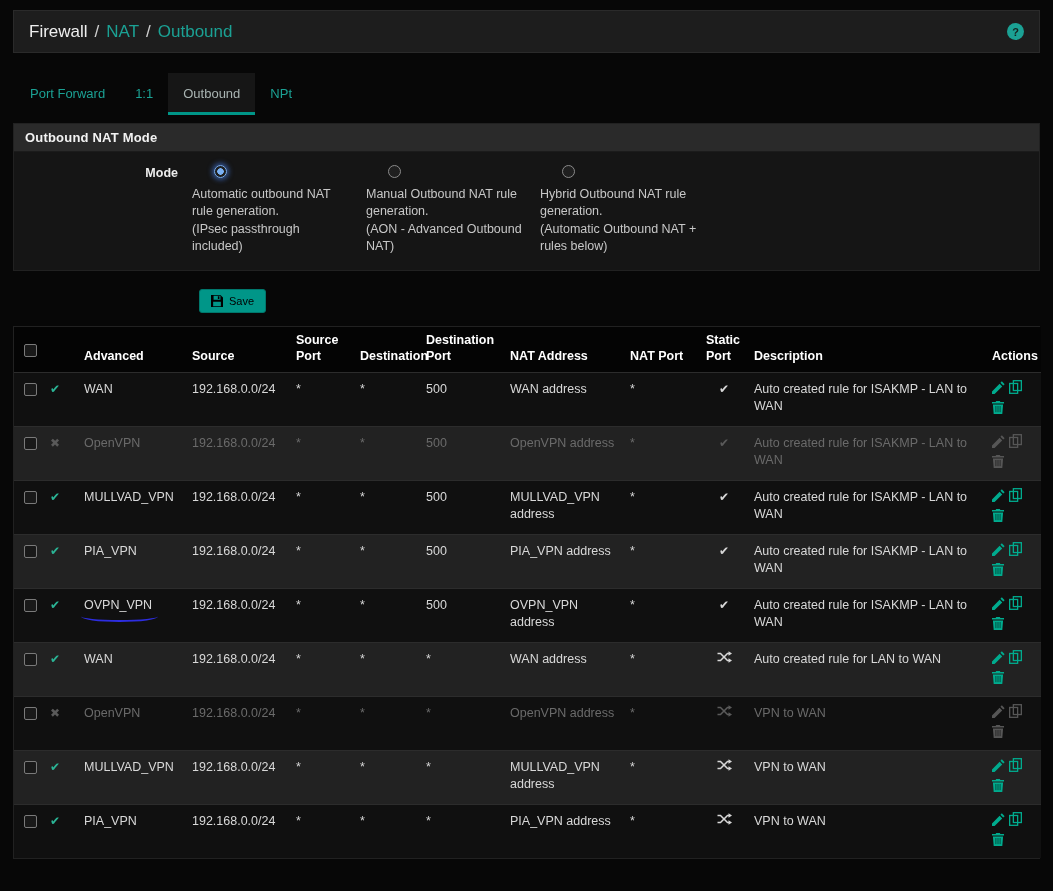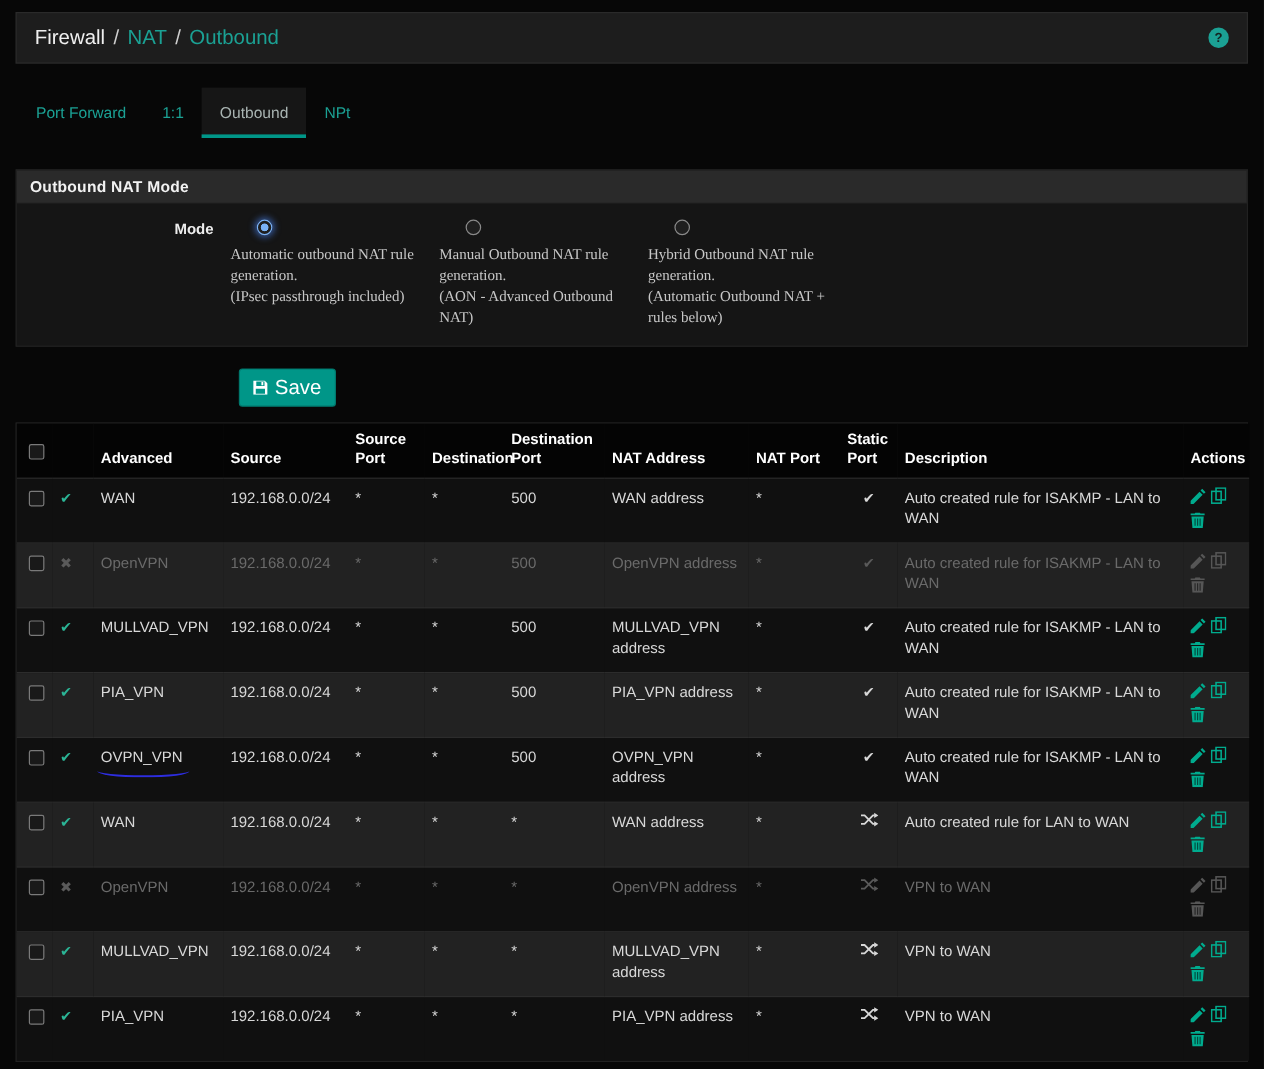--- a/index.html
+++ b/index.html
@@ -34,53 +34,53 @@
     cursor:pointer; border-bottom:3px solid transparent;
   }
   .tab.active { background:#161616; border-bottom:3px solid #009688; color:#a9b4b2; }
 
   
   .panel { border:1px solid #212121; background:#151515; }
   .panel-heading {
     background:#2a2a2a; color:#f2f2f2; font-weight:bold; font-size:13px;
     letter-spacing:.2px; padding:6px 11px; border-bottom:1px solid #1b1b1b;
   }
-  .mode-panel { margin-top:26px; }
+  .mode-panel { margin-top:8px; }
 
   .mode-body { display:flex; padding:13px 0 15px; }
   .col-label {
     width:178px; text-align:right; padding-right:14px; padding-top:1px;
     color:#ededed; font-weight:bold; font-size:12.5px;
   }
   .radio-group { display:flex; }
   .radio-opt { width:174px; color:#c7c7c7; font-size:12.5px; line-height:1.38; cursor:pointer; }
   .radio-opt input { display:block; margin:0 0 8px 22px; }
-  .opt-text { display:block; white-space:pre-line; padding-right:14px;font-family:Liberation Serif, serif; }
+  .opt-text { display:block; white-space:pre-line; padding-right:14px; }
 
   input[type=radio] {
     -webkit-appearance:none; appearance:none;
     width:13px; height:13px; border-radius:50%;
     border:1px solid #8a8a8a; background:#1f1f1f; cursor:pointer;
   }
   input[type=radio]:checked {
     border:1px solid #7ab1f5;
     background:radial-gradient(circle, #7ab1f5 0 3px, #1f1f1f 3.5px);
     box-shadow:0 0 5px 2px rgba(74,134,250,.55);
   }
   input[type=checkbox] {
     -webkit-appearance:none; appearance:none;
     width:13px; height:13px; border-radius:2px;
     border:1px solid #7a7a7a; background:#191919; cursor:pointer;
   }
 
   
   .save-row { margin-top:18px; margin-left:186px; }
   .btn-save {
-    background:#009688; color:#ffffff; border:1px solid #00776c; border-radius:3px;
-    font-size:17px; font-family:inherit; padding:5px 11px; cursor:pointer;
+    background:#009688; color:#000000; border:1px solid #00776c; border-radius:3px;
+    font-size:11px; font-family:inherit; padding:5px 11px; cursor:pointer;
     display:inline-flex; align-items:center; gap:6px;
   }
 
   
   .mappings-panel { margin-top:13px; }
   table.mappings { width:100%; border-collapse:collapse; font-size:12.5px; color:#d8d8d8; table-layout:fixed; }
   thead th {
     background:#040404; color:#ffffff; font-weight:bold; text-align:left;
     vertical-align:bottom; padding:6px 6px 8px; font-size:12.5px; line-height:1.25;
   }

